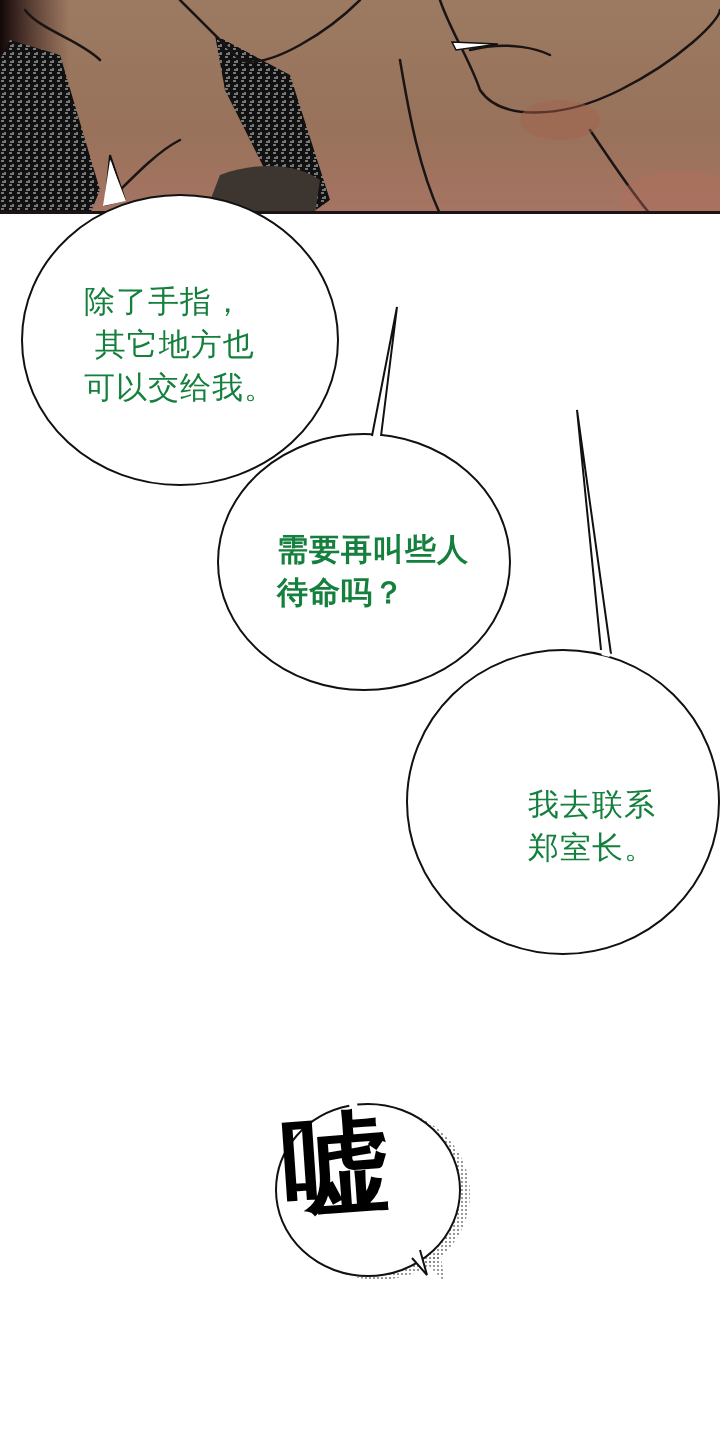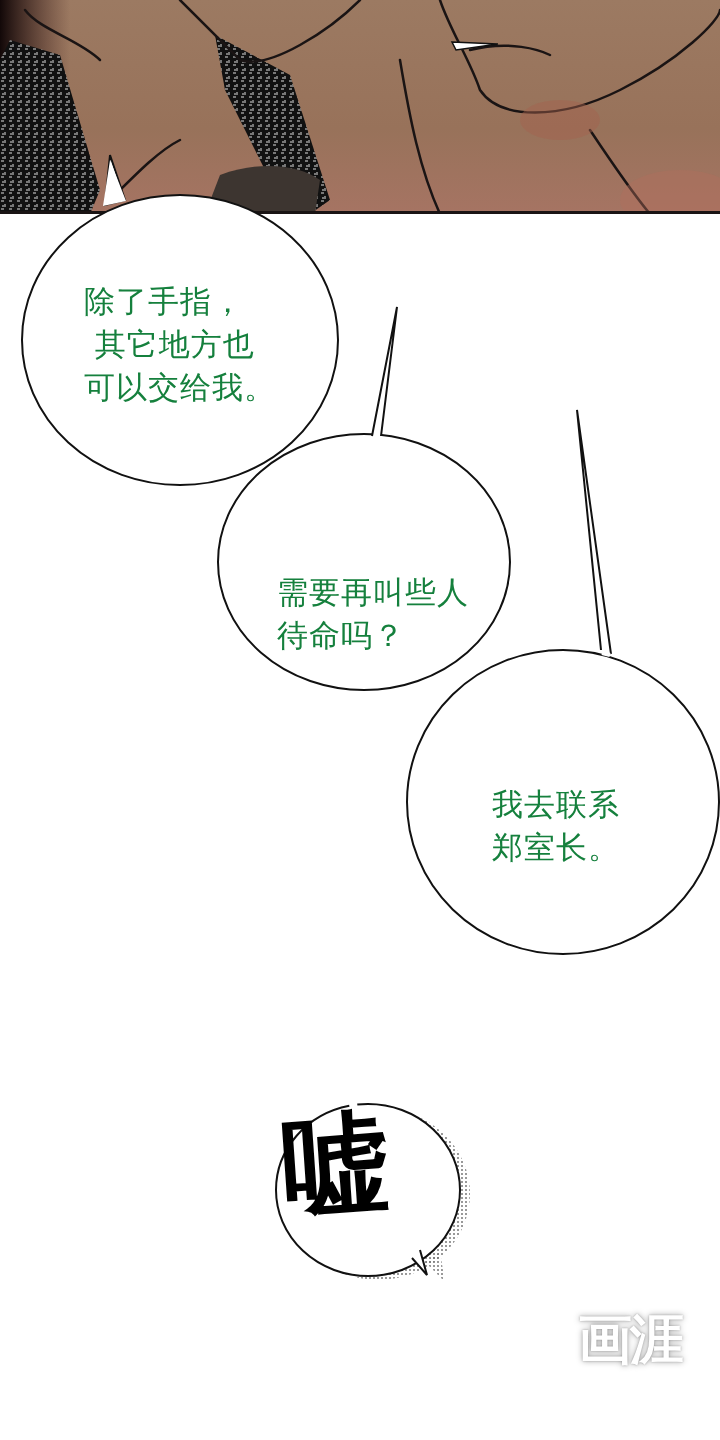--- a/index.html
+++ b/index.html
@@ -88,22 +88,21 @@
     <ellipse cx="378" cy="1194" rx="92" ry="86" fill="url(#dots)"></ellipse>
     <path d="M440 1252 L445 1282 L425 1262 Z" fill="url(#dots)"></path>
     <ellipse cx="368" cy="1190" rx="92" ry="86" fill="#fff" stroke="#111" stroke-width="2" stroke-dasharray="400 8 300"></ellipse>
     <path d="M412 1258 L427 1275 L420 1250" fill="#fff" stroke="#111" stroke-width="2"></path>
   </g>
 </svg>
 
 <div class="bubble-text" style="left:84px; top:280px;">除了手指，
  其它地方也
 可以交给我。</div>
-<div class="bubble-text" style="left:277px; top:571px;">需要再叫些人
+<div class="bubble-text" style="left:277px; top:528px;font-weight:bold;">需要再叫些人
 待命吗？</div>
-<div class="bubble-text" style="left:492px; top:783px;font-family:Liberation Serif, serif;">我去联系
+<div class="bubble-text" style="left:528px; top:783px;font-family:Liberation Serif, serif;">我去联系
 郑室长。</div>
 
 <div class="sfx">嘘</div>
 
 <div class="watermark">
-  <div class="wm-logo">画涯</div>
 </div>
 
 </body></html>

